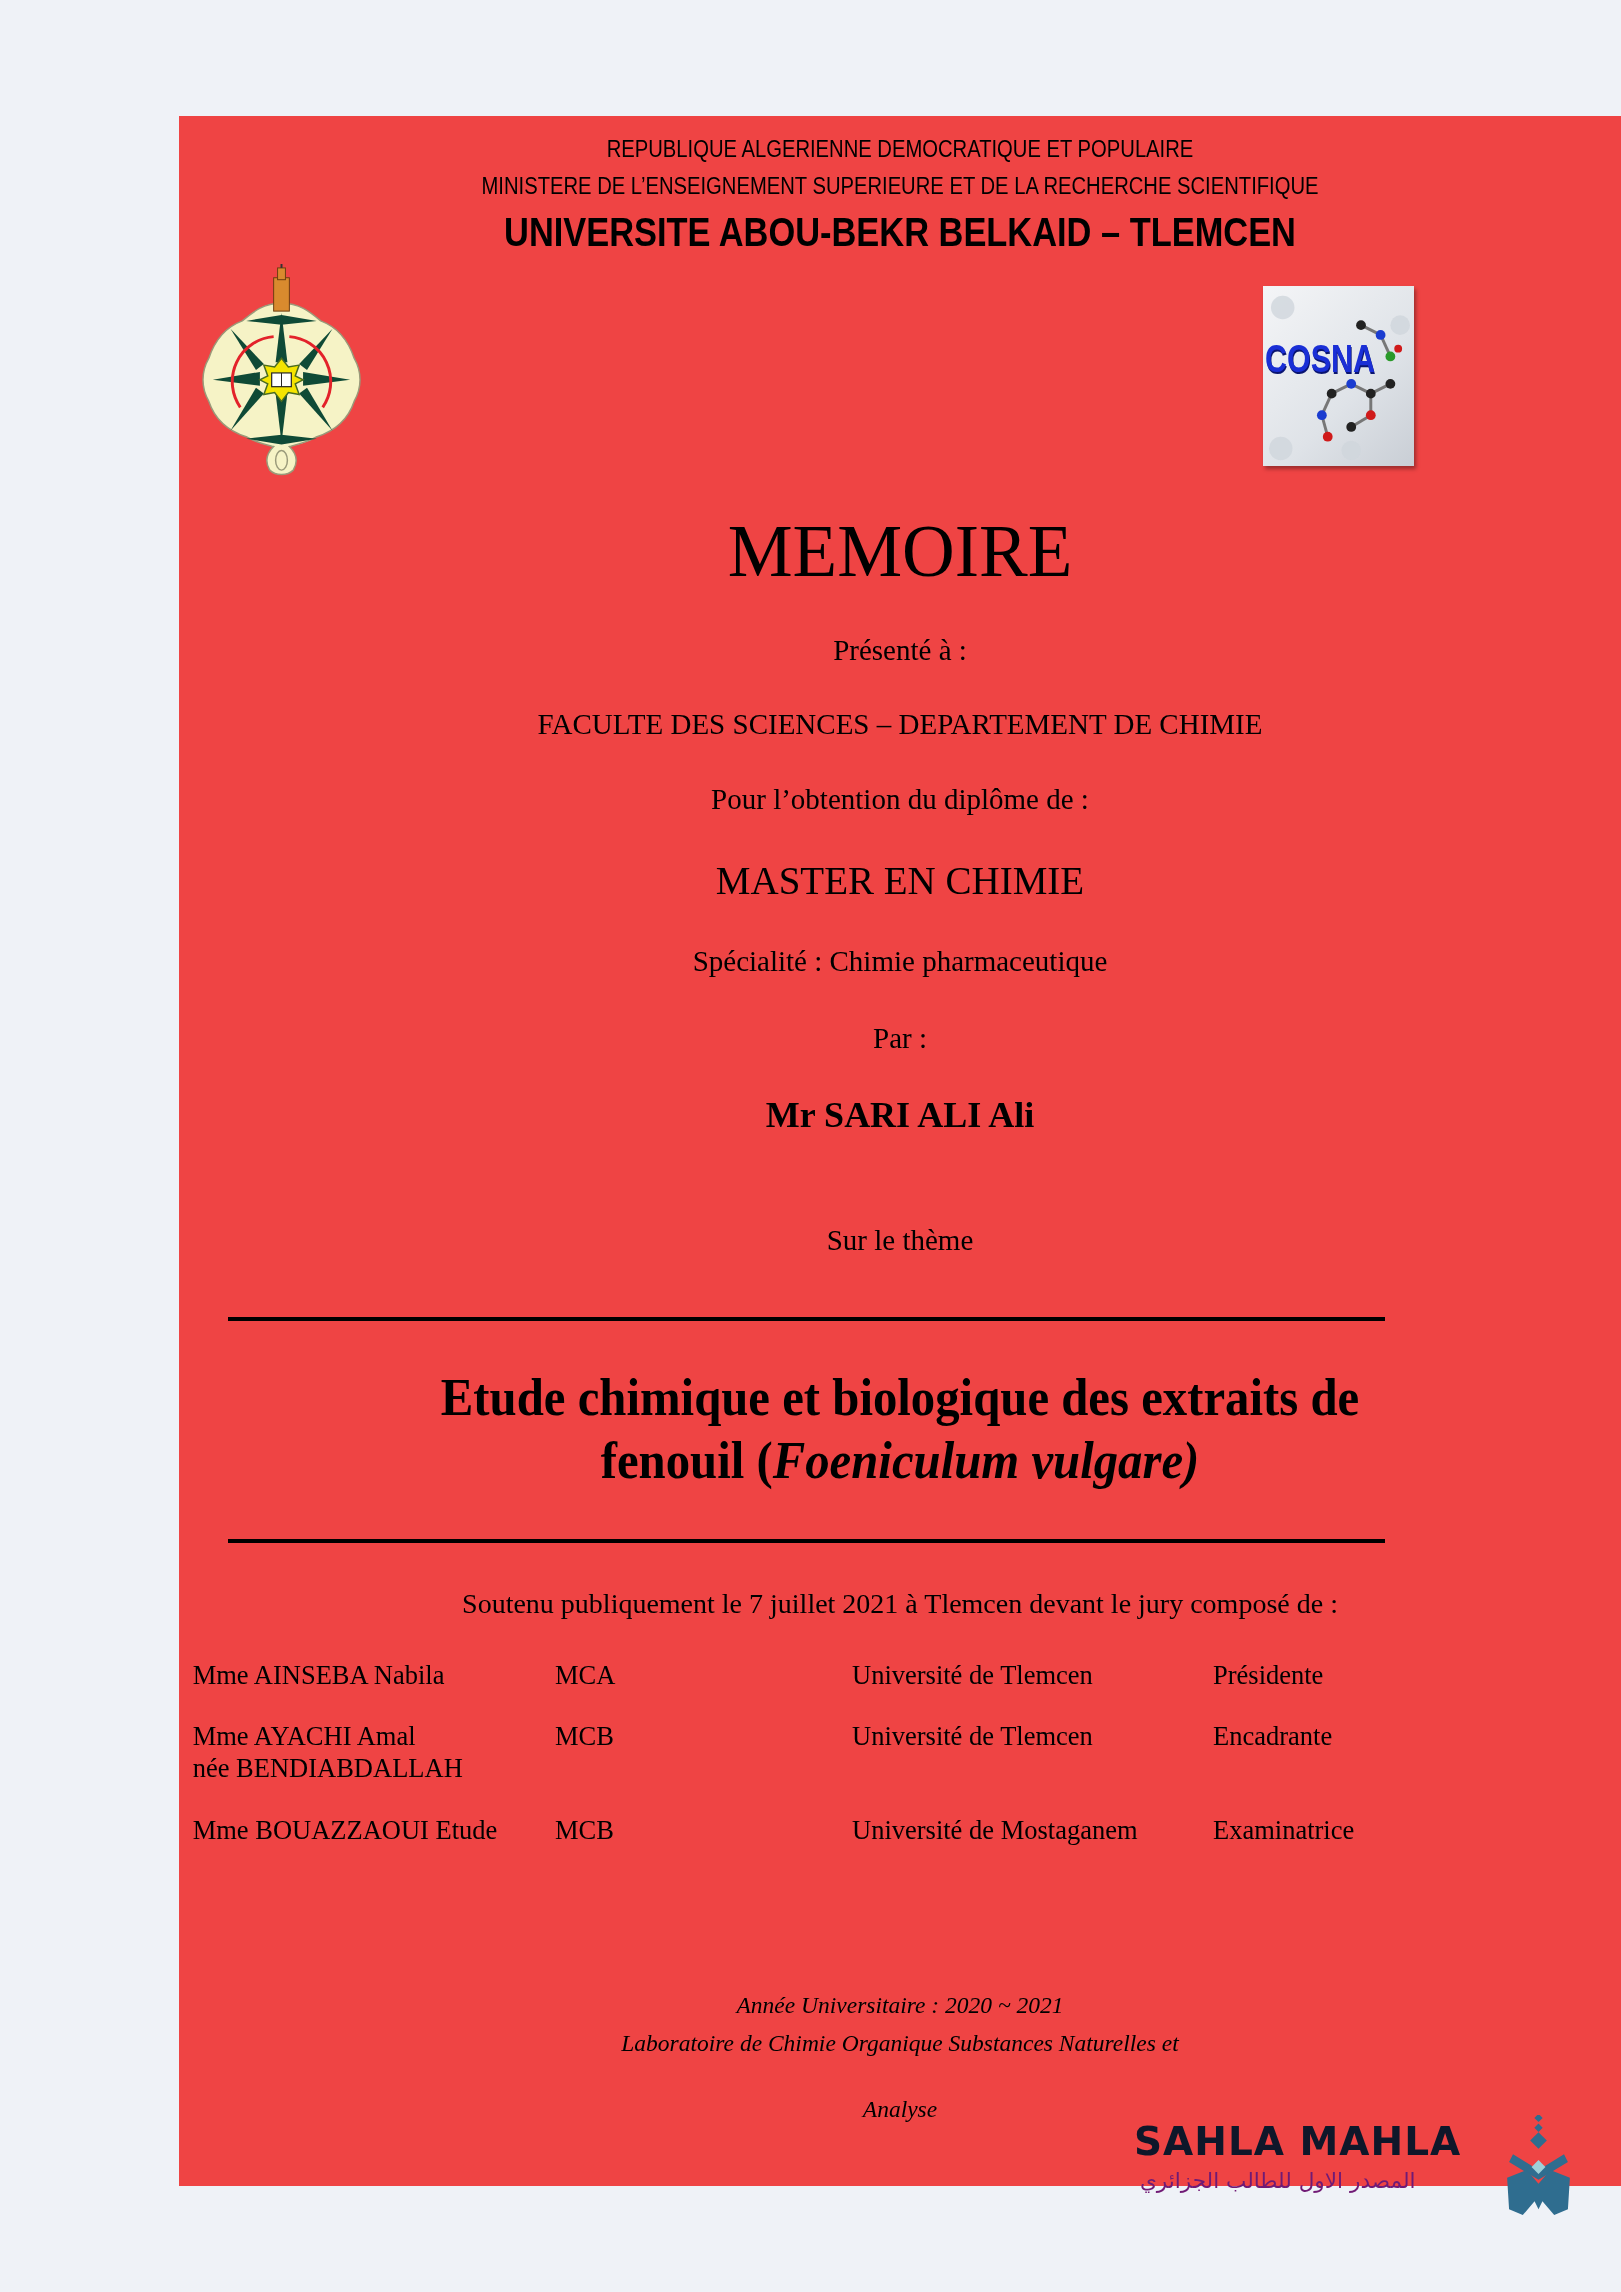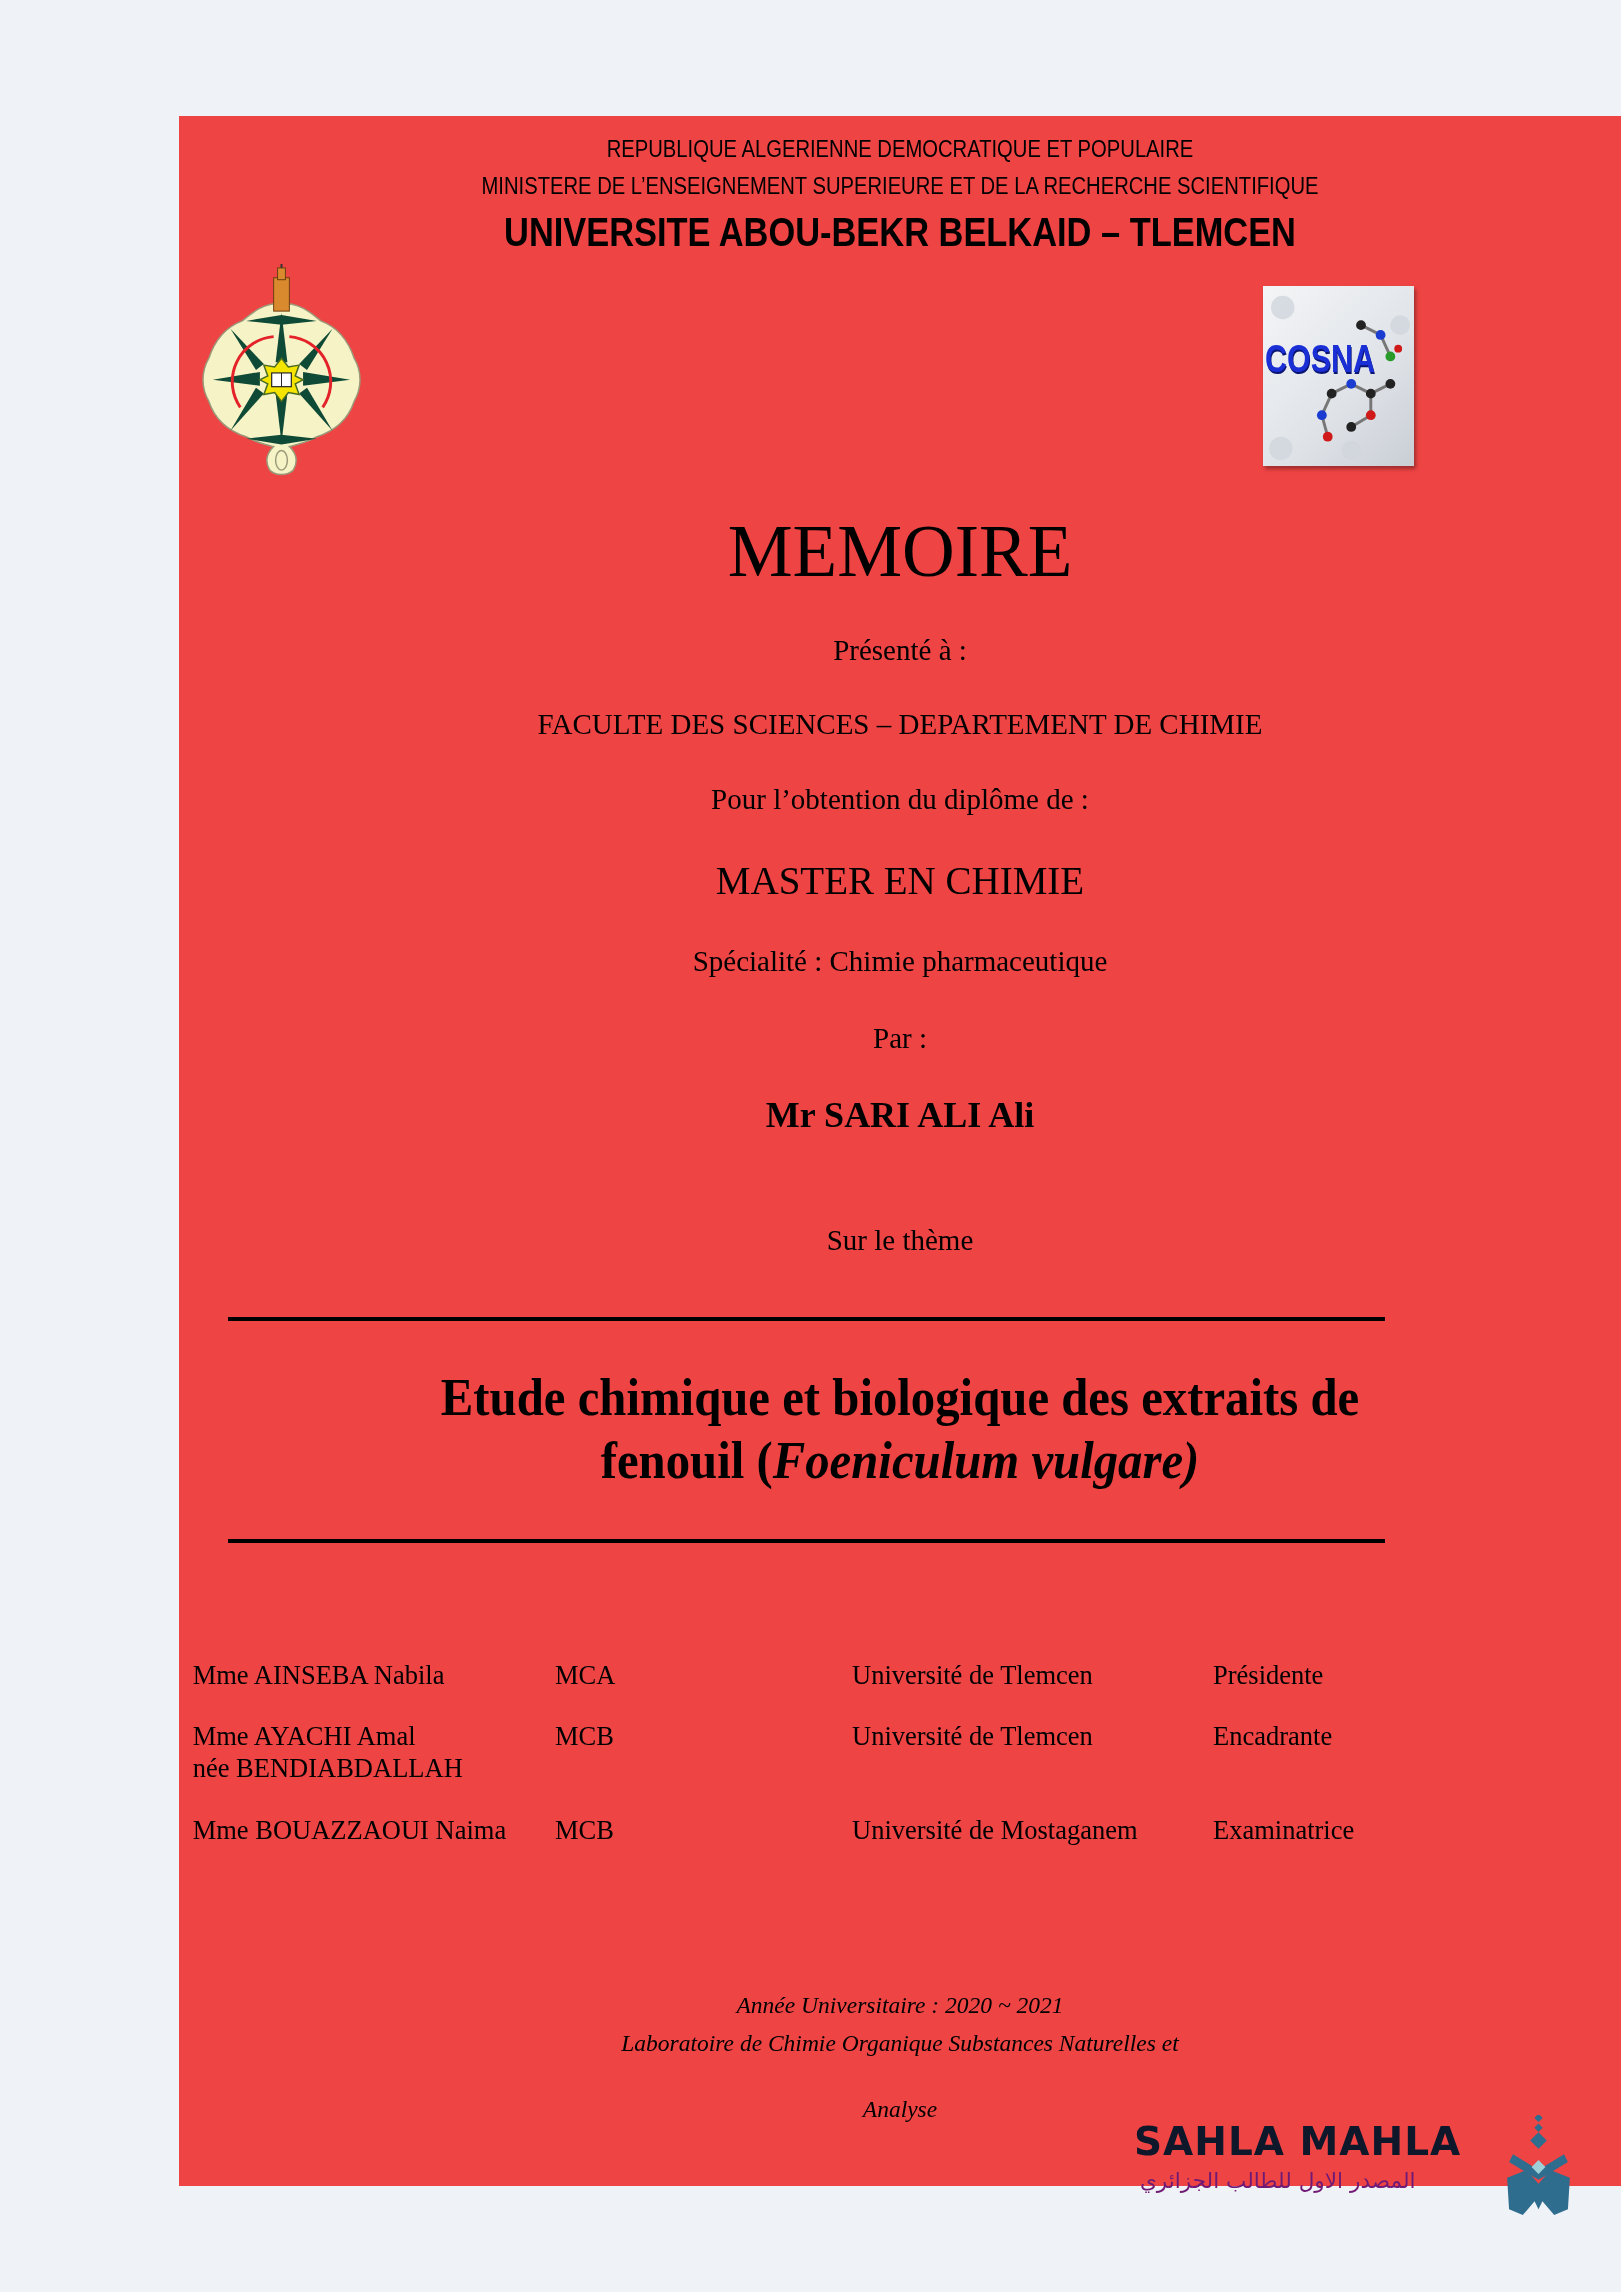--- a/index.html
+++ b/index.html
@@ -145,37 +145,38 @@
 
   <div class="rule" style="top:1201px;"></div>
 
   <div class="center title" style="top:1250px;">
     <div>Etude chimique et biologique des extraits de</div>
     <div><span>fenouil (</span><span style="font-style:italic;">Foeniculum vulgare)</span></div>
   </div>
 
   <div class="rule" style="top:1423px;"></div>
 
+  <div class="center std" style="top:1472px; font-size:28px;">Soutenu publiquement le 7 juillet 2021 à Tlemcen devant le jury composé de :</div>
 
   <div class="abs" style="left:0; top:0;">
     <div>
       <div class="abs jury" style="left:13.7px; top:1544px;">Mme AINSEBA Nabila</div>
       <div class="abs jury" style="left:376px; top:1544px;">MCA</div>
       <div class="abs jury" style="left:673px; top:1544px;">Université de Tlemcen</div>
       <div class="abs jury" style="left:1034px; top:1544px;">Présidente</div>
     </div>
     <div>
       <div class="abs jury" style="left:13.7px; top:1605px;">Mme AYACHI Amal</div>
       <div class="abs jury" style="left:13.7px; top:1637px;">née BENDIABDALLAH</div>
       <div class="abs jury" style="left:376px; top:1605px;">MCB</div>
       <div class="abs jury" style="left:673px; top:1605px;">Université de Tlemcen</div>
       <div class="abs jury" style="left:1034px; top:1605px;">Encadrante</div>
     </div>
     <div>
-      <div class="abs jury" style="left:13.7px; top:1699px;">Mme BOUAZZAOUI  Naima</div>
+      <div class="abs jury" style="left:13.7px; top:1699px;">Mme BOUAZZAOUI  Etude</div>
       <div class="abs jury" style="left:376px; top:1699px;">MCB</div>
       <div class="abs jury" style="left:673px; top:1699px;">Université de Mostaganem</div>
       <div class="abs jury" style="left:1034px; top:1699px;">Examinatrice</div>
     </div>
   </div>
 
   <div class="center foot" style="top:1876px;">Année Universitaire : 2020 ~ 2021</div>
   <div class="center foot" style="top:1914px;">Laboratoire de Chimie Organique Substances  Naturelles et</div>
   <div class="center foot" style="top:1980px;">Analyse</div>
 </div>

